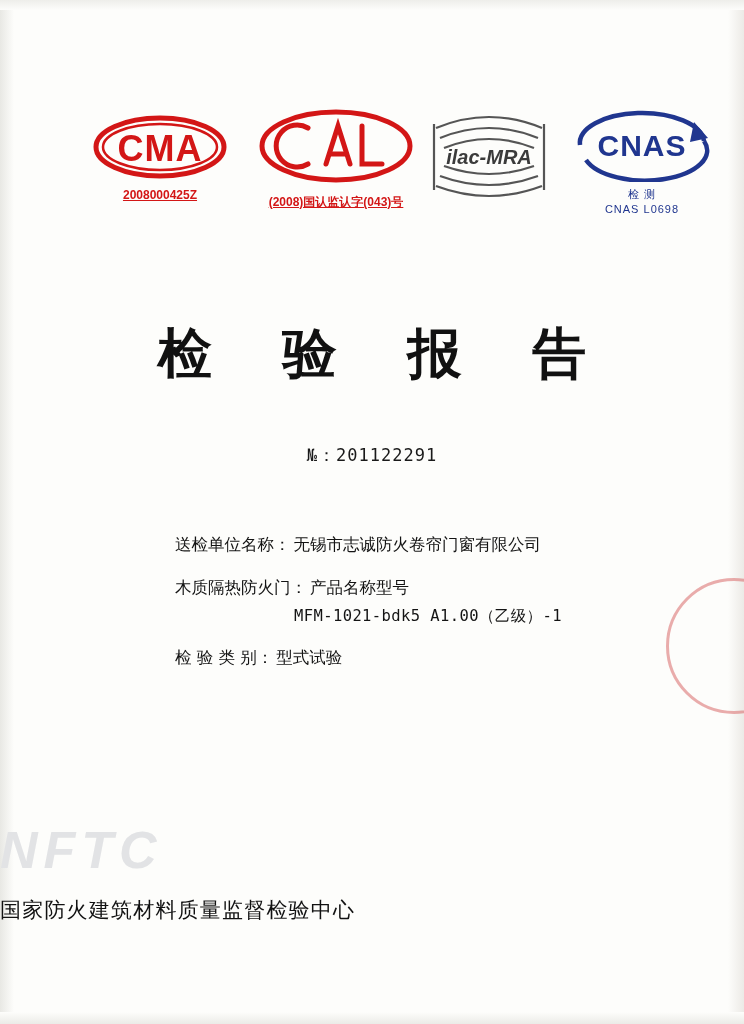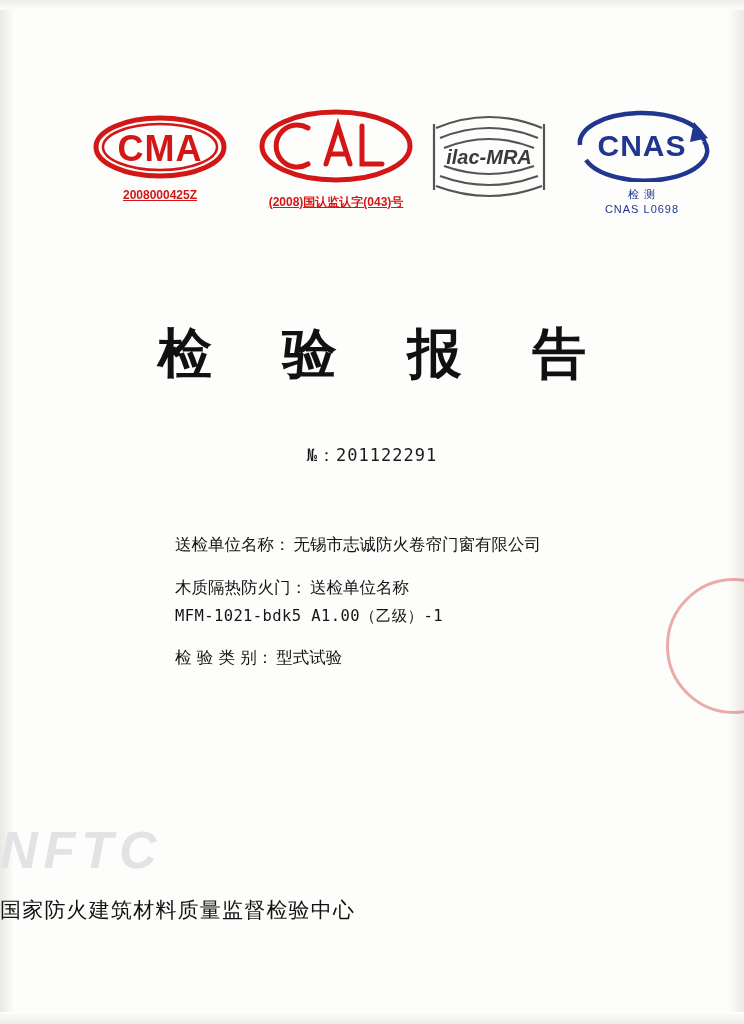--- a/index.html
+++ b/index.html
@@ -128,20 +128,21 @@
     flex: 0 0 auto;
   }
   .field-value {
     font-family: "DejaVu Sans", sans-serif;
     font-size: 16.5px;
     margin-left: 3px;
   }
   .field-sub {
     font-family: "DejaVu Sans Mono", monospace;
     font-size: 15.5px;
+    margin-left: 119px;
     margin-top: -14px;
     margin-bottom: 20px;
     color: #141414;
     letter-spacing: 0.4px;
   }
 
   
   .watermark {
     position: absolute;
     top: 820px;
@@ -248,21 +249,21 @@
 
   <div class="fields">
 
     <div class="field">
       <span class="field-label">送检单位名称：</span>
       <span class="field-value">无锡市志诚防火卷帘门窗有限公司</span>
     </div>
 
     <div class="field">
       <span class="field-label">木质隔热防火门：</span>
-      <span class="field-value">送检单位名称</span>
+      <span class="field-value">产品名称型号</span>
     </div>
     <div class="field-sub">MFM-1021-bdk5 A1.00（乙级）-1</div>
 
     <div class="field">
       <span class="field-label">检 验 类 别：</span>
       <span class="field-value">型式试验</span>
     </div>
 
   </div>
 

